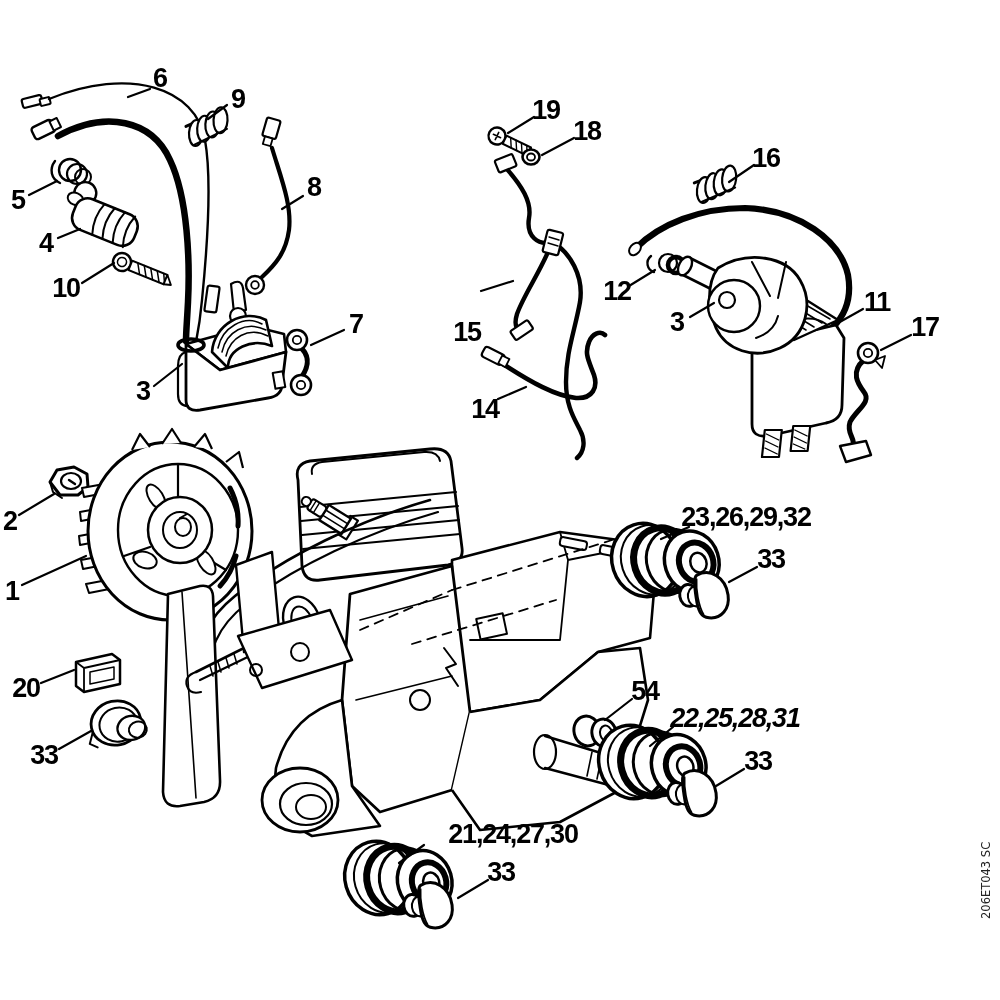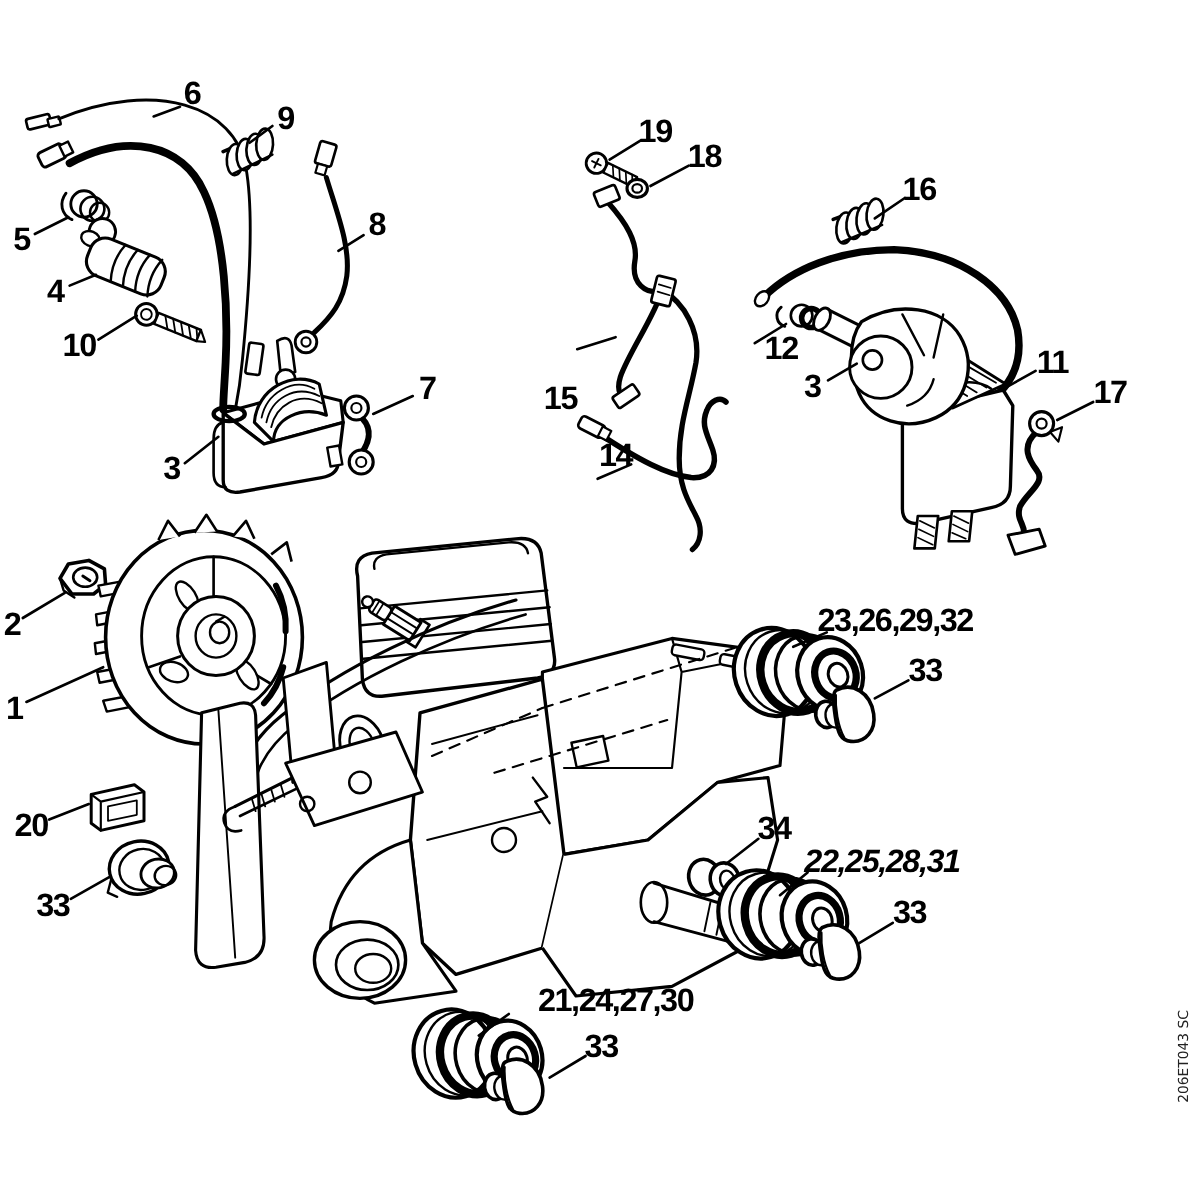--- a/index.html
+++ b/index.html
@@ -321,32 +321,32 @@
       <div class="callout" style="left: 10px; top: 521px;">2</div>
       <div class="callout" style="left: 143px; top: 391px;">3</div>
       <div class="callout" style="left: 46px; top: 243px;">4</div>
       <div class="callout" style="left: 18px; top: 200px;">5</div>
       <div class="callout" style="left: 160px; top: 78px;">6</div>
       <div class="callout" style="left: 356px; top: 324px;">7</div>
       <div class="callout" style="left: 314px; top: 187px;">8</div>
       <div class="callout" style="left: 238px; top: 99px;">9</div>
       <div class="callout" style="left: 66px; top: 288px;">10</div>
       <div class="callout" style="left: 877px; top: 302px;">11</div>
-      <div class="callout" style="left: 651px; top: 291px;">12</div>
+      <div class="callout" style="left: 617px; top: 291px;">12</div>
       <div class="callout" style="left: 677px; top: 322px;">3</div>
-      <div class="callout" style="left: 485px; top: 380px; margin-left: 28px;">14</div>
+      <div class="callout" style="left: 485px; top: 409px;">14</div>
       <div class="callout" style="left: 467px; top: 296px; margin-top: 36px;">15</div>
       <div class="callout" style="left: 734px; top: 158px; margin-left: 32px;">16</div>
       <div class="callout" style="left: 925px; top: 327px;">17</div>
       <div class="callout" style="left: 587px; top: 131px;">18</div>
       <div class="callout" style="left: 546px; top: 110px;">19</div>
       <div class="callout" style="left: 26px; top: 688px;">20</div>
       <div class="callout" style="left: 485px; top: 834px; margin-left: 28px;">21,24,27,30</div>
       <div class="callout" style="left: 735px; top: 718px; font-style: italic;">22,25,28,31</div>
       <div class="callout" style="left: 746px; top: 517px;">23,26,29,32</div>
       <div class="callout" style="left: 771px; top: 559px;">33</div>
       <div class="callout" style="left: 758px; top: 761px;">33</div>
       <div class="callout" style="left: 501px; top: 872px;">33</div>
       <div class="callout" style="left: 44px; top: 755px;">33</div>
-      <div class="callout" style="left: 645px; top: 691px;">34</div>
+      <div class="callout" style="left: 645px; top: 691px;">54</div>
     </div>
 <div class="watermark">206ET043 SC</div>
 </div>
 
 </body></html>

